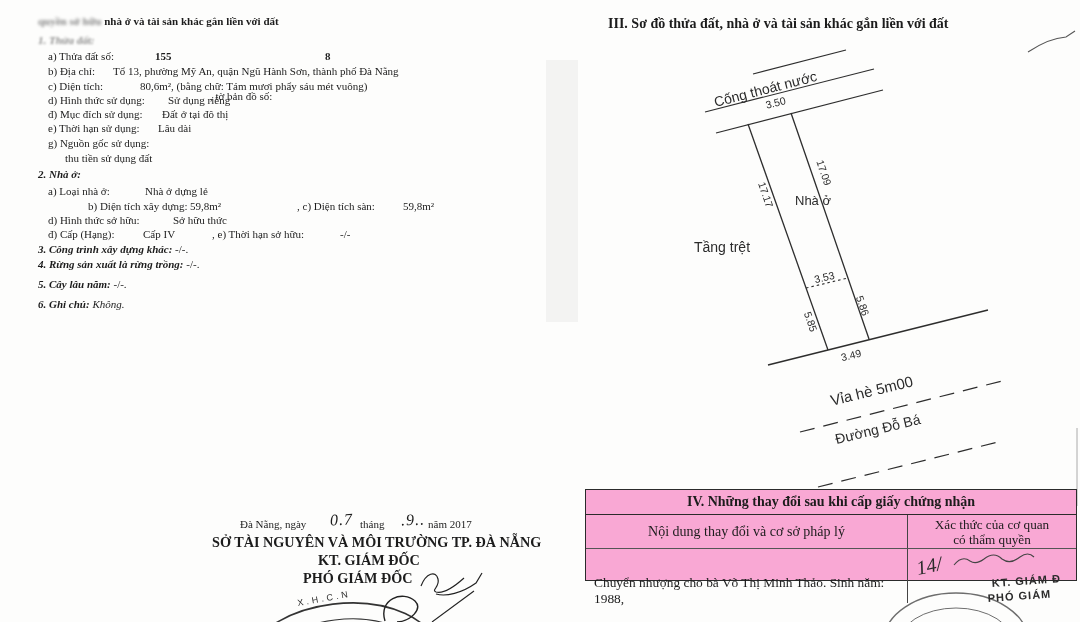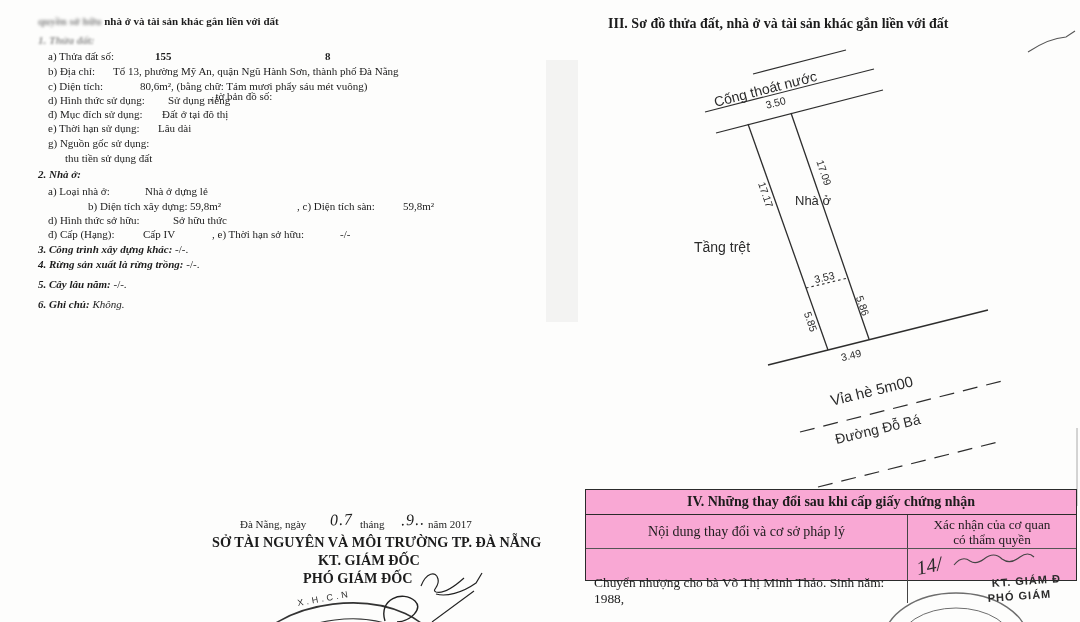--- a/index.html
+++ b/index.html
@@ -162,21 +162,21 @@
     <path d="M1028 52 C1040 44 1052 38 1066 37 L1075 31" stroke="#555" stroke-width="1.1" fill="none"></path>
     <path d="M1051 494 L1055 501" stroke="#333" stroke-width="1.4" fill="none"></path>
     <path d="M1077 428 L1077 506" stroke="#aaa" stroke-width="1" fill="none"></path>
   </svg>
 
   <div class="t4">
     <div class="t4-title">IV. Những thay đổi sau khi cấp giấy chứng nhận</div>
     <div class="t4-head">
       <div class="t4-c1 t4-h1">Nội dung thay đổi và cơ sở pháp lý</div>
       <div class="t4-c2 t4-h2">
-        <div>Xác nhận của cơ quan</div>
+        <div>Xác thức của cơ quan</div>
         <div>có thẩm quyền</div>
       </div>
     </div>
     <div class="t4-body">
       <div class="t4-b1">
         <div>Chuyển nhượng cho bà Võ Thị Minh Thảo. Sinh năm: 1988,</div>
 
       </div>
       <div class="t4-b2">
         <svg style="left:0;top:0;" width="166" height="54" viewBox="0 0 166 54">

